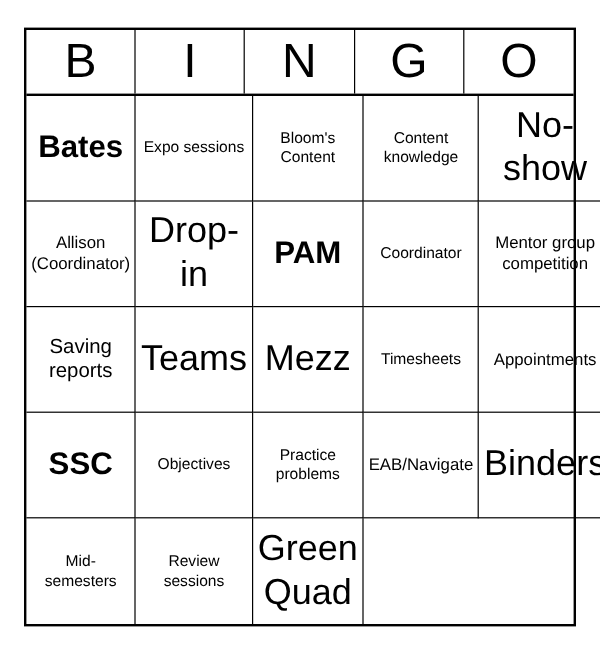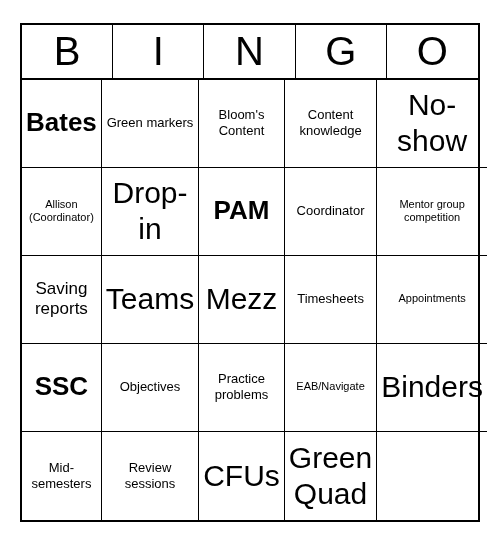--- a/index.html
+++ b/index.html
@@ -52,39 +52,39 @@
     .bingo-cell:nth-child(n+21) {
       border-bottom: none;
     }
     .cell-text {
       line-height: 1.2;
     }
     .size-xl { font-size: 26px; font-weight: bold; }
     .size-lg { font-size: 30px; font-weight: normal; }
     .size-md { font-size: 17px; }
     .size-sm { font-size: 13px; }
-    .size-xs { font-size: 11px; }
+    .size-xs { font-size: 14px; }
   </style>
 </head>
 <body>
 
 <div class="bingo-card">
   <div class="bingo-header">
   <div class="bingo-letter">B</div>
       <div class="bingo-letter">I</div>
       <div class="bingo-letter">N</div>
       <div class="bingo-letter">G</div>
       <div class="bingo-letter">O</div>
     </div>
   <div class="bingo-grid">
   <div class="bingo-cell">
         <span class="cell-text size-xl">Bates</span>
       </div>
       <div class="bingo-cell">
-        <span class="cell-text size-sm">Green markers</span>
+        <span class="cell-text size-sm">Expo sessions</span>
       </div>
       <div class="bingo-cell">
         <span class="cell-text size-sm">Bloom's Content</span>
       </div>
       <div class="bingo-cell">
         <span class="cell-text size-sm">Content knowledge</span>
       </div>
       <div class="bingo-cell">
         <span class="cell-text size-lg">No-show</span>
       </div>
@@ -133,19 +133,16 @@
       <div class="bingo-cell">
         <span class="cell-text size-lg">Binders</span>
       </div>
       <div class="bingo-cell">
         <span class="cell-text size-sm">Mid-semesters</span>
       </div>
       <div class="bingo-cell">
         <span class="cell-text size-sm">Review sessions</span>
       </div>
       <div class="bingo-cell">
-        <span class="cell-text size-lg">CFUs</span>
-      </div>
-      <div class="bingo-cell">
         <span class="cell-text size-lg">Green Quad</span>
       </div>
     </div>
 </div>
 
 </body></html>

